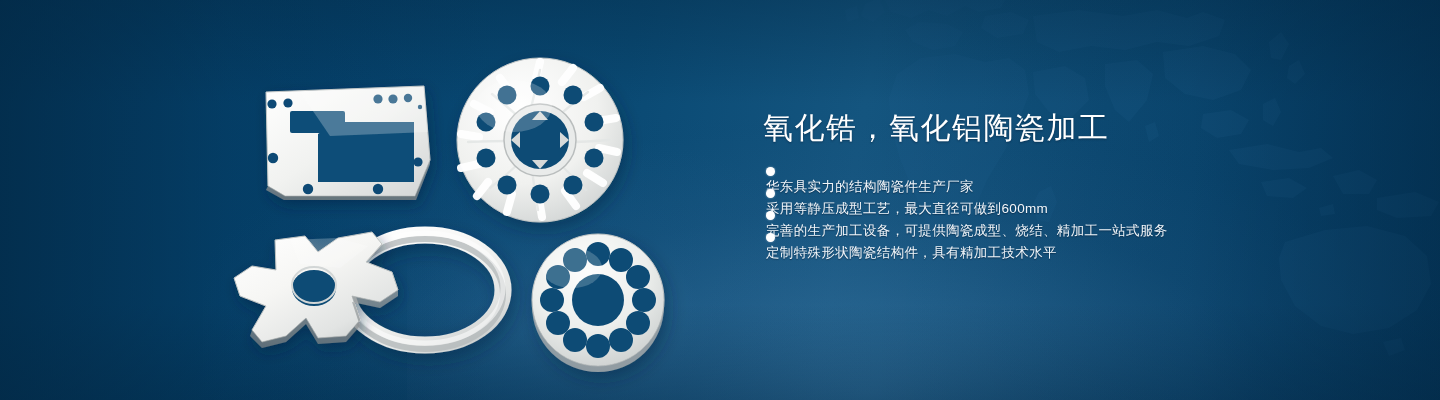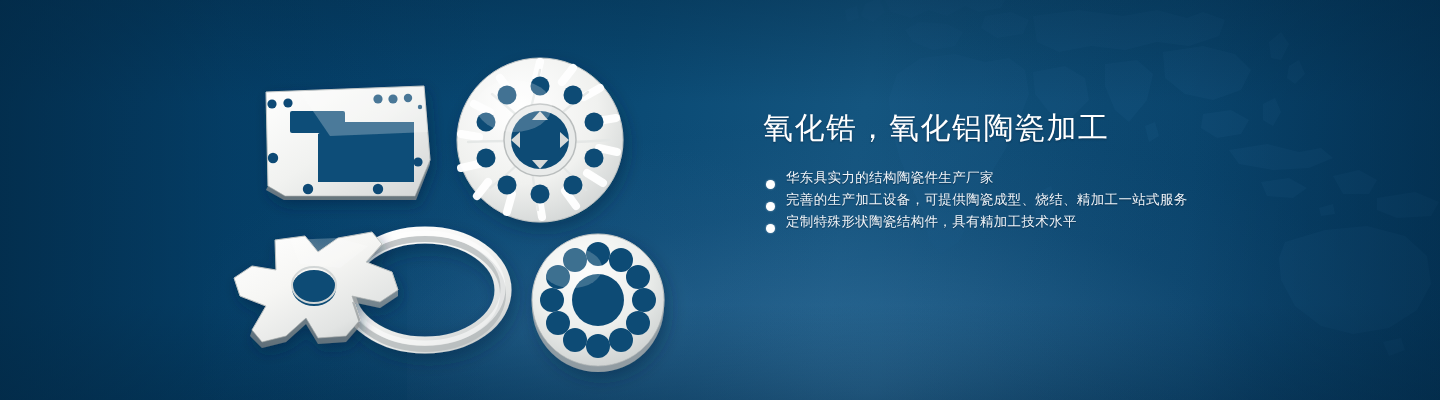--- a/index.html
+++ b/index.html
@@ -107,23 +107,24 @@
     white-space: nowrap;
     text-shadow: 0 1px 2px rgba(0,24,48,0.45);
   }
   .bullets {
     list-style: none;
     margin: 19px 0 0 3px;
     padding: 0;
   }
   .bullet-row {
     display: flex;
-    align-items: flex-end;
+    align-items: flex-start;
     height: 22px;
     margin-bottom: 0px;
+    flex-direction: column;
   }
   .bullet-dot {
     width: 9px;
     height: 9px;
     border-radius: 50%;
     background: #ffffff;
     flex: 0 0 auto;
     margin-right: 11px;
     box-shadow: 0 0 2px rgba(255,255,255,0.55);
   }
@@ -378,20 +379,24 @@
   <div class="copy">
     <div class="headline">氧化锆，氧化铝陶瓷加工</div>
 
     <ul class="bullets">
       <li class="bullet-row">
         <span class="bullet-dot"></span>
         <span class="bullet-text">华东具实力的结构陶瓷件生产厂家</span>
       </li>
       <li class="bullet-row">
         <span class="bullet-dot"></span>
+        <span class="bullet-text">采用等静压成型工艺，最大直径可做到600mm</span>
+      </li>
+      <li class="bullet-row">
+        <span class="bullet-dot"></span>
         <span class="bullet-text">完善的生产加工设备，可提供陶瓷成型、烧结、精加工一站式服务</span>
       </li>
       <li class="bullet-row">
         <span class="bullet-dot"></span>
         <span class="bullet-text">定制特殊形状陶瓷结构件，具有精加工技术水平</span>
       </li>
     </ul>
   </div>
 
 </div>

